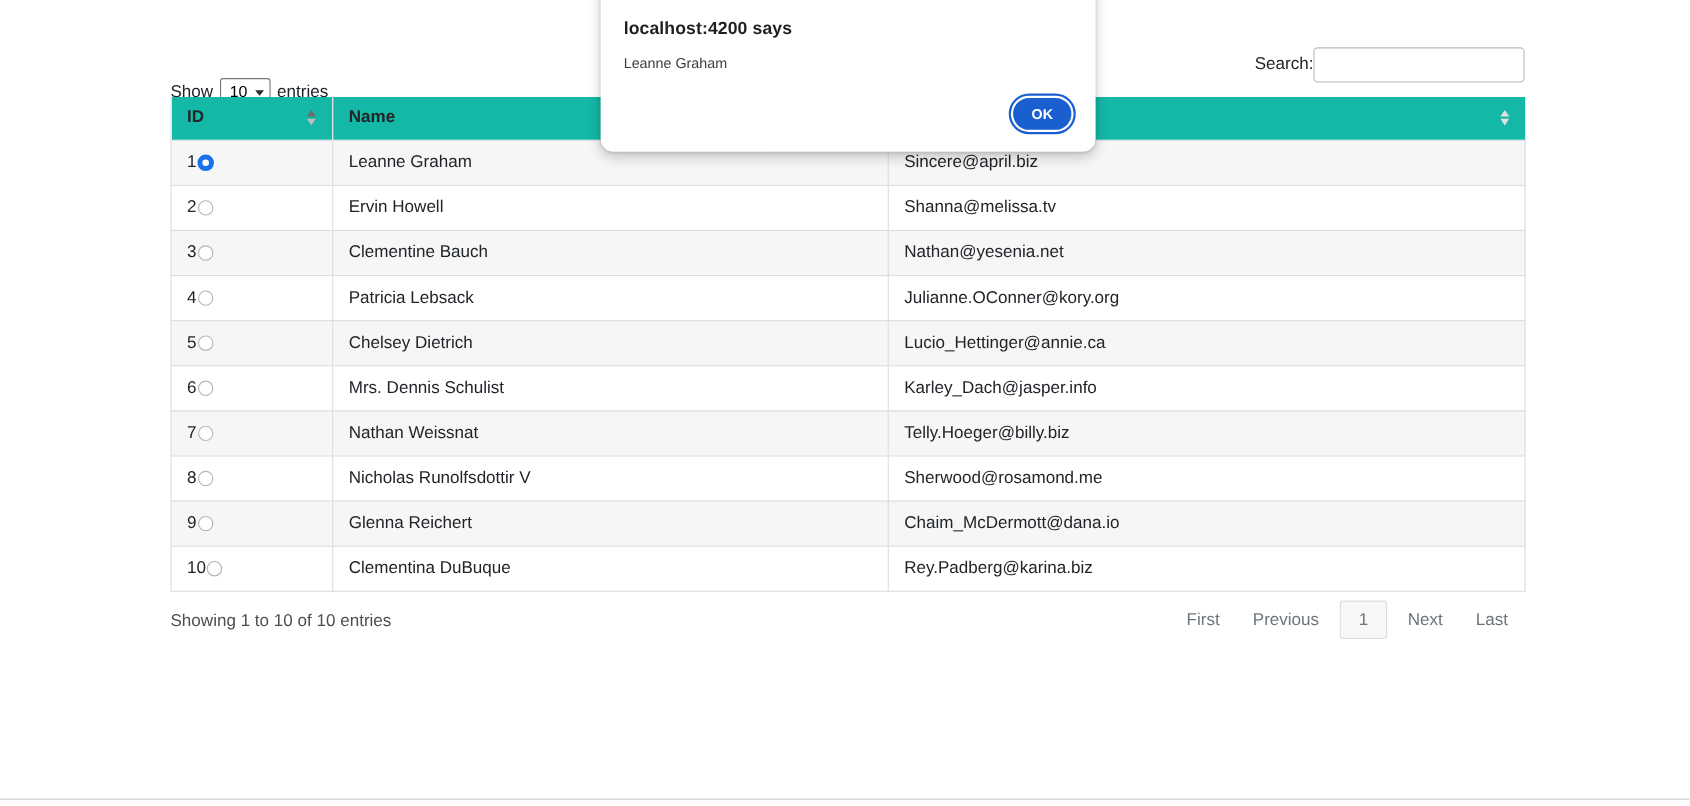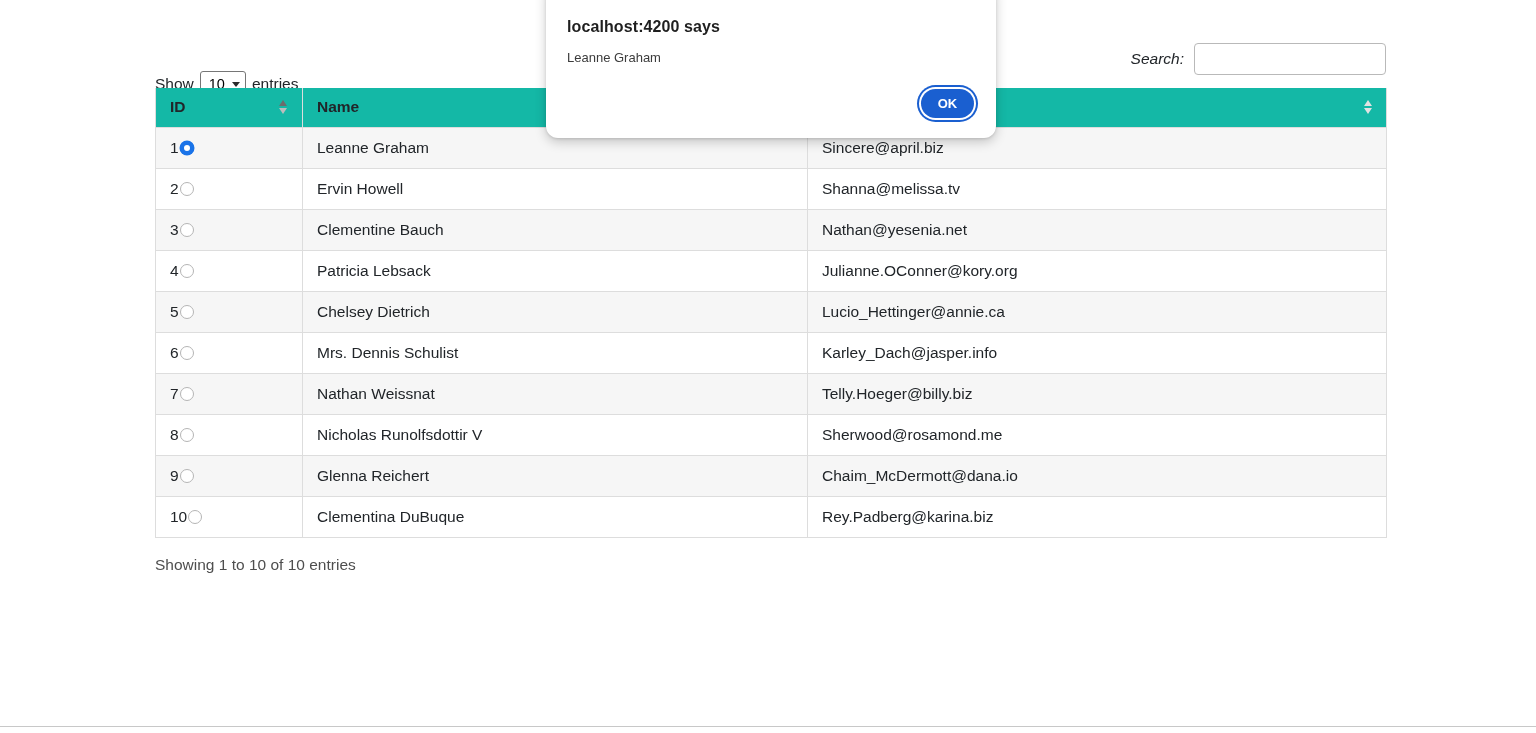--- a/index.html
+++ b/index.html
@@ -78,21 +78,21 @@
   }
 
   .search-control {
     position: absolute;
     right: 0; top: -3px;
     display: flex;
     align-items: center;
     font-size: 15.5px;
     color: #212529;
   }
-  .search-control .search-label { margin-right: 10px; font-style: italic; }
+  .search-control .search-label { margin-right: 0; }
   .search-input {
     width: 192px;
     height: 32px;
     border: 1px solid #b9b9b9;
     border-radius: 4px;
     background: #fff;
     padding: 0 8px;
     font-family: "Liberation Sans", sans-serif;
     font-size: 14px;
     color: #212529;
@@ -437,20 +437,27 @@
               </span>
             </td>
             <td>Clementina DuBuque</td>
             <td>Rey.Padberg@karina.biz</td>
           </tr>
         </tbody>
     </table>
 
     <div class="bottom">
       <div class="dt-info">Showing 1 to 10 of 10 entries</div>
+      <div class="paginate">
+        <span class="page-btn">First</span>
+        <span class="page-btn">Previous</span>
+        <span class="page-btn current">1</span>
+        <span class="page-btn">Next</span>
+        <span class="page-btn">Last</span>
+      </div>
     </div>
 
   </div>
 
   <div class="page-bottom-rule"></div>
 
   <div class="alert-overlay">
     <div class="alert-dialog">
       <div class="alert-title">localhost:4200 says</div>
       <div class="alert-message">Leanne Graham</div>

